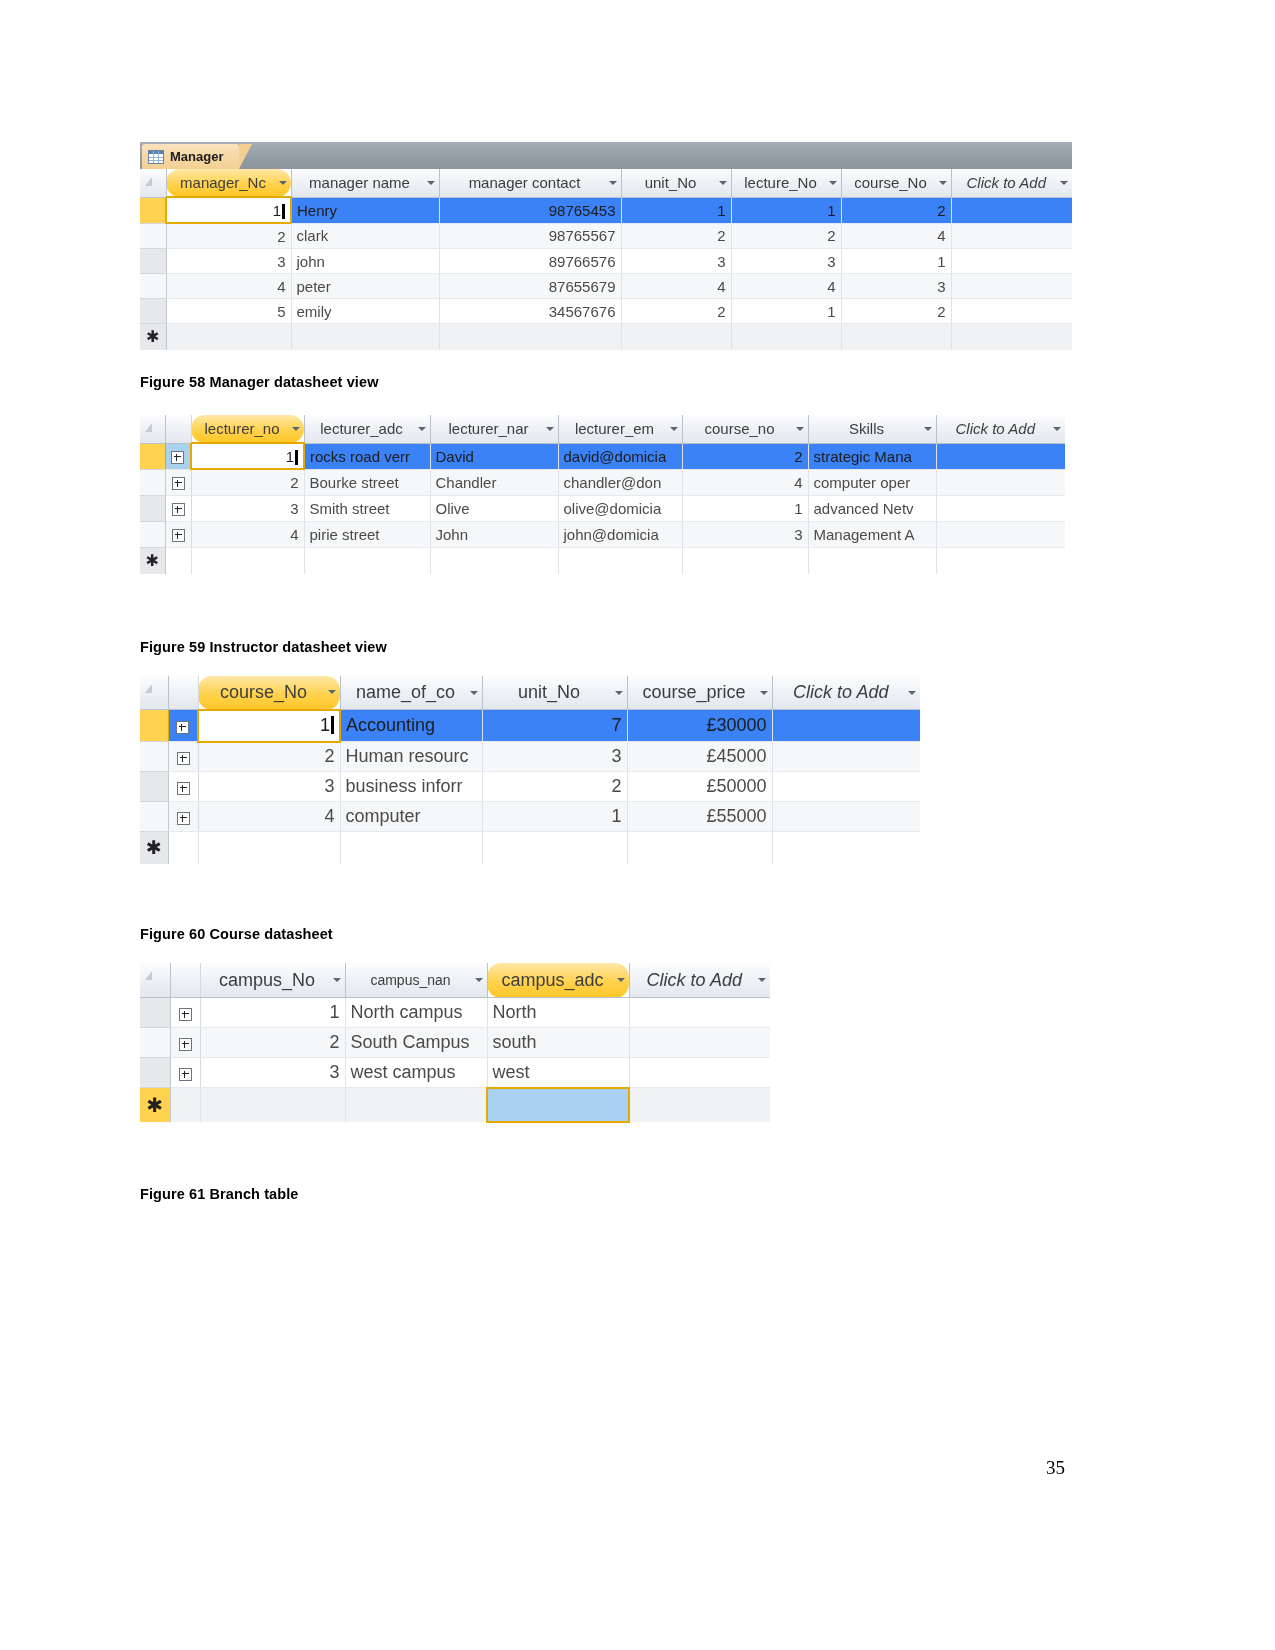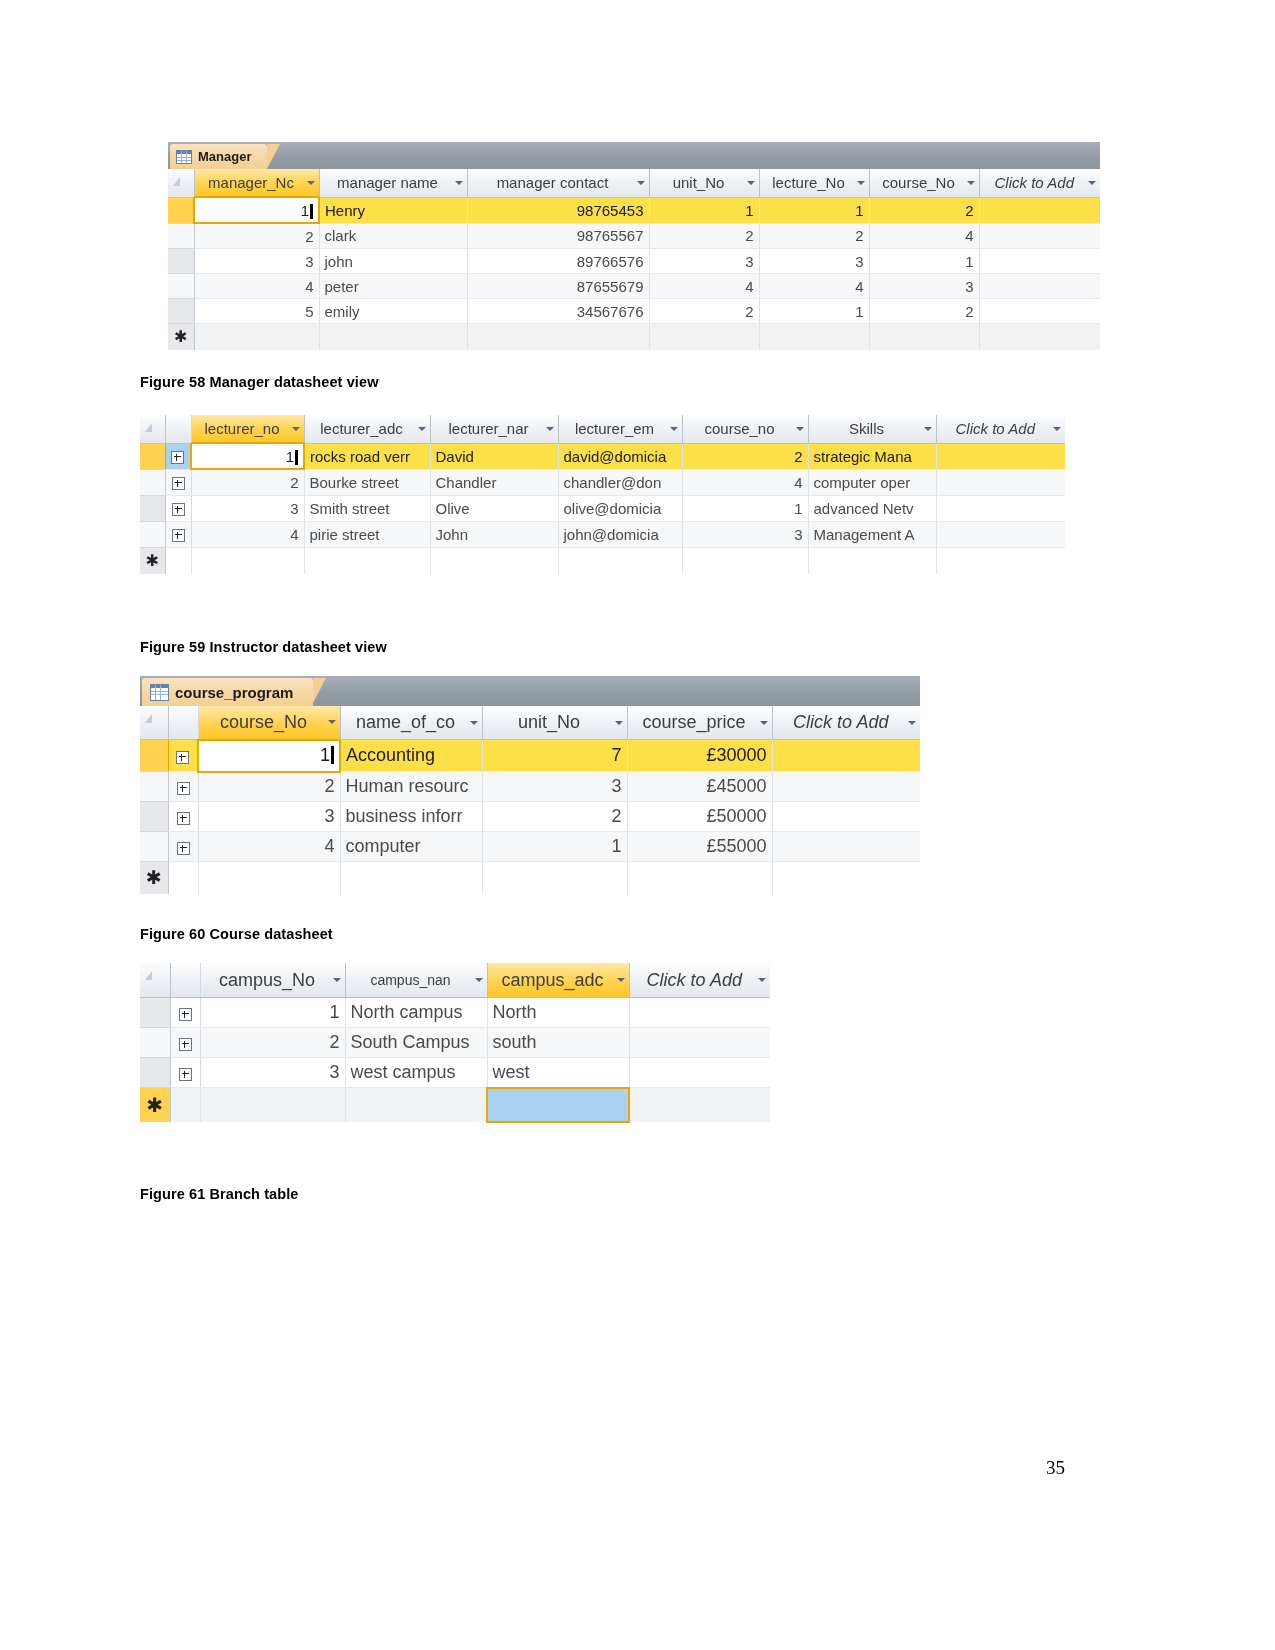--- a/index.html
+++ b/index.html
@@ -127,20 +127,21 @@
     font-size: 15px;
     color: #3d3d3d;
     text-align: center;
     vertical-align: middle;
     position: relative;
     overflow: hidden;
     white-space: nowrap;
   }
   .hdr-row th.sel {
     background: linear-gradient(to bottom, #ffe8a8 0%, #ffd24f 55%, #ffc627 100%);
+    border-radius: 14px;
   }
   .hdr-inner {
     display: flex;
     align-items: center;
     justify-content: space-between;
     padding: 0 4px 0 7px;
     height: 100%;
     box-sizing: border-box;
   }
   .hdr-inner.center { justify-content: center; }
@@ -194,21 +195,21 @@
     border-bottom: 1px solid #e6e9ed;
     padding: 0 5px;
     vertical-align: middle;
     white-space: nowrap;
     overflow: hidden;
     font-size: 15px;
     color: #4a4a4a;
     background: #ffffff;
   }
   .data-row.alt td { background: #f6f7f8; }
-  .data-row.selected td { background: #fde047; color: #1c1c1c; }
+  .data-row.selected td { background: #3b82f6; color: #1c1c1c; }
   td.num { text-align: right; }
   td.txt { text-align: left; }
   td.blank { border-right: 1px solid #dfe3e8; }
   td.tail { border-right: none; }
 
   
   td.rowsel {
     background: #e6e8eb;
     border-right: 1px solid #c3c8ce;
     border-bottom: 1px solid #d4d8dd;
@@ -290,21 +291,21 @@
     font-family: "Liberation Serif", serif;
     font-size: 19px;
     color: #000;
   }
 </style>
 </head>
 <body>
 
 <div class="page">
 
-  <div class="ds" style="left:140px; top:142px; width:932px;margin-left:28px;">
+  <div class="ds" style="left:140px; top:142px; width:932px;">
     <div class="ds-tabstrip">
       <div class="ds-tab">
         <span class="tab-icon">
             <i class="r1"></i>
             <i class="v1"></i>
             <i class="v2"></i>
             <i class="h1"></i>
             <i class="h2"></i>
           </span>
         <span class="tab-title">Manager</span>
@@ -554,32 +555,20 @@
         <td style="background:#ffffff"></td>
         <td class="tail" style="background:#ffffff"></td>
       </tr>
     </tbody>
       </table>
   </div>
 
   <div class="caption" style="left:140px; top:639px;">Figure 59 Instructor datasheet view</div>
 
   <div class="ds" style="left:140px; top:676px; width:780px;">
-    <div class="ds-tabstrip" style="height:30px">
-      <div class="ds-tab" style="height:28px; padding:0 20px 0 8px">
-        <span class="tab-icon" style="width:19px;height:17px">
-            <i class="r1"></i>
-            <i class="v1"></i>
-            <i class="v2"></i>
-            <i class="h1"></i>
-            <i class="h2"></i>
-          </span>
-        <span class="tab-title" style="font-size:15px">course_program</span>
-      </div>
-    </div>
     <table class="ds-grid" style="font-size:18px">
       <colgroup>
         <col style="width:28px">
           <col style="width:30px">
           <col style="width:142px">
         <col style="width:142px">
           <col style="width:145px">
           <col style="width:145px">
         <col style="width:148px">
       </colgroup>

